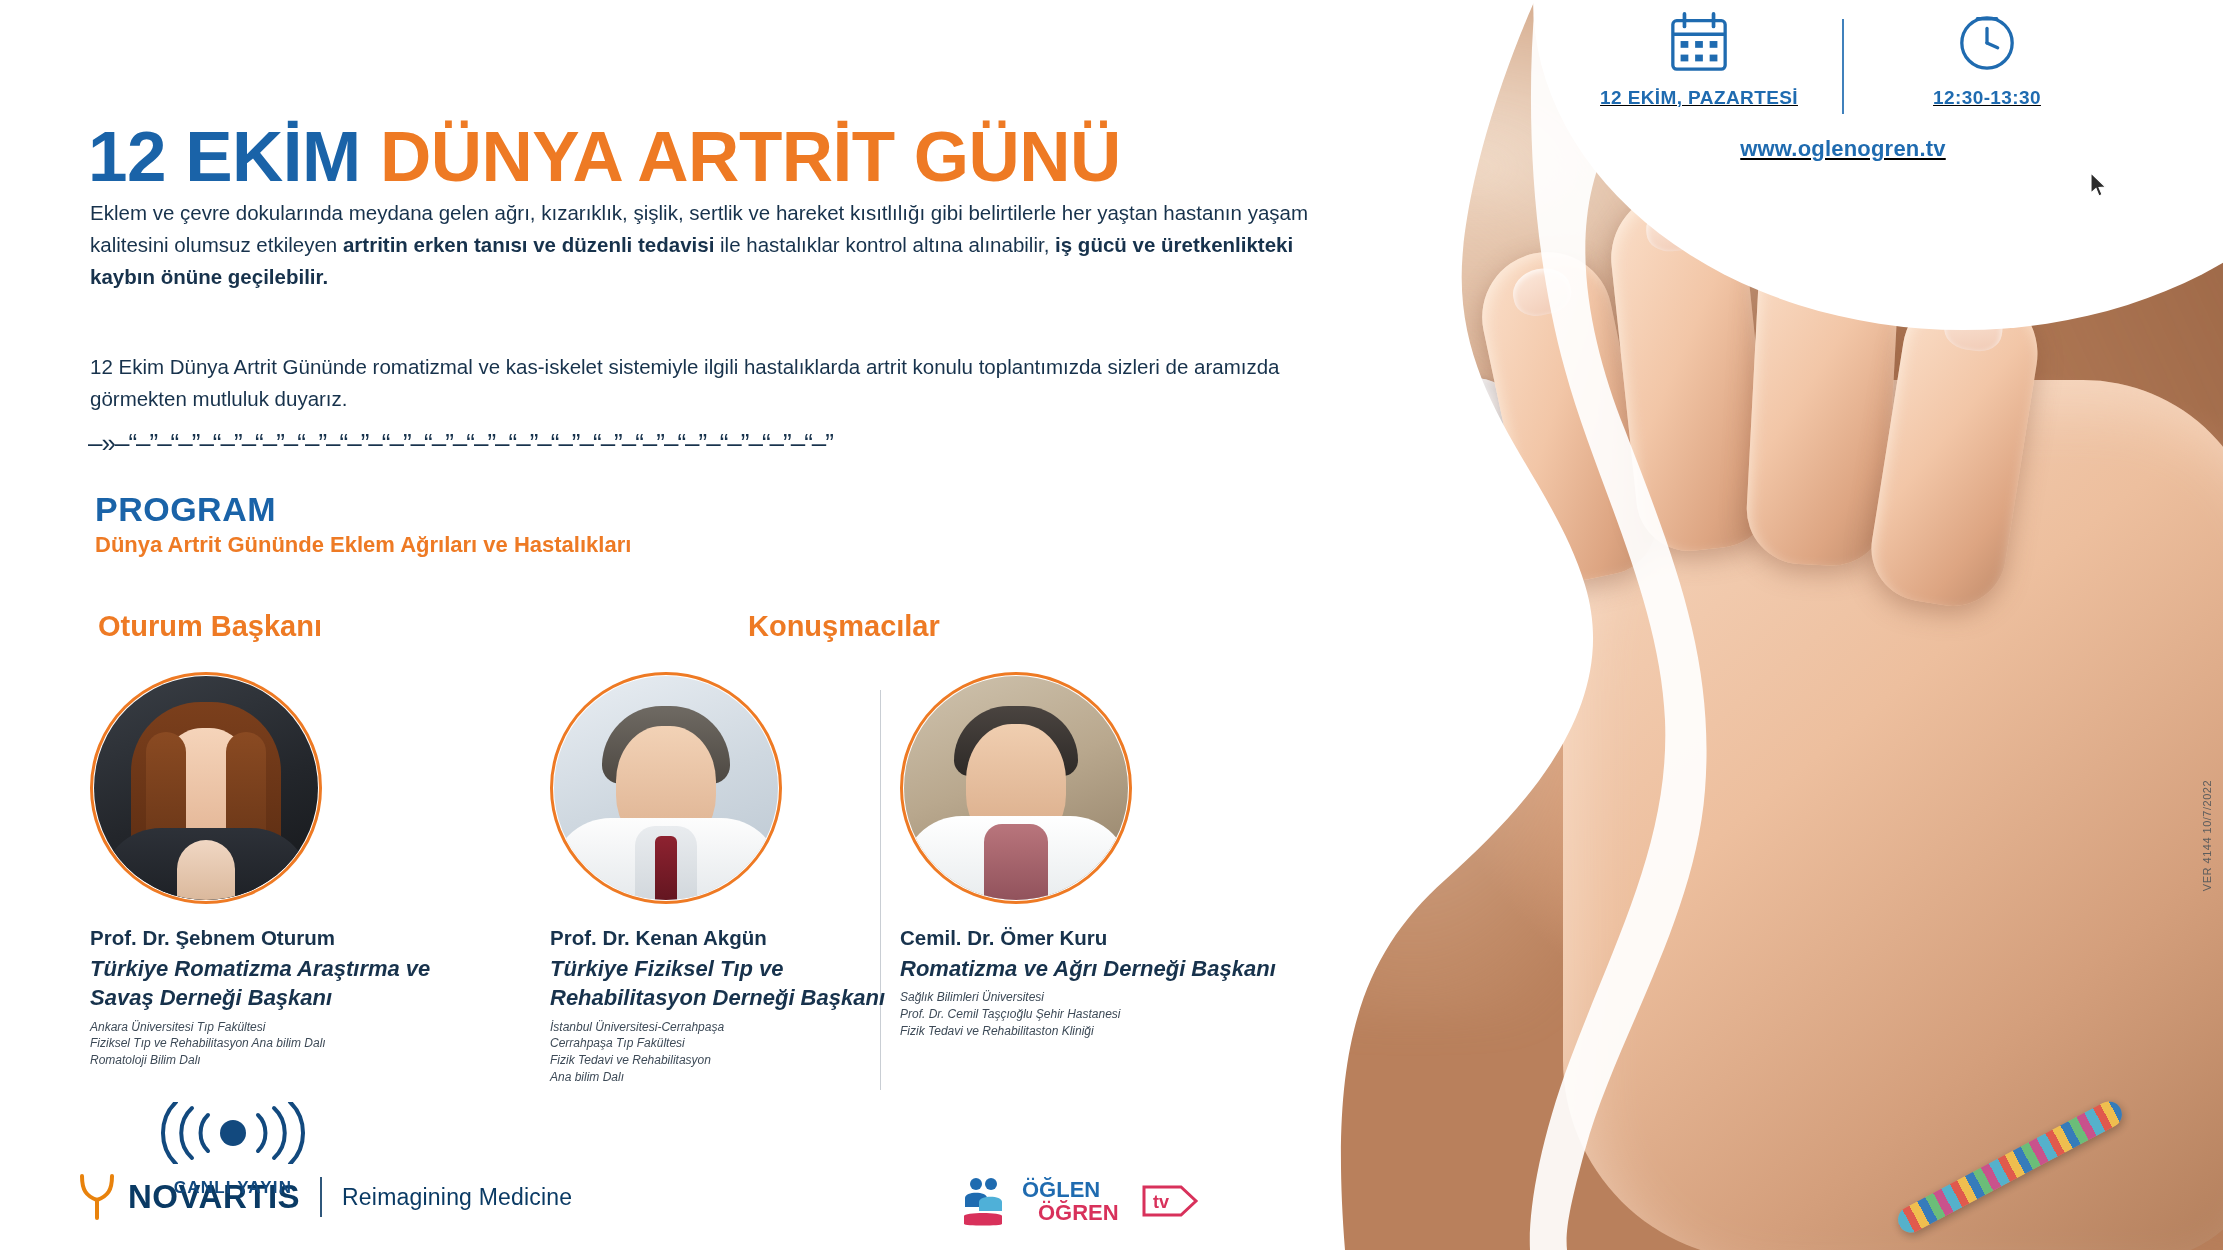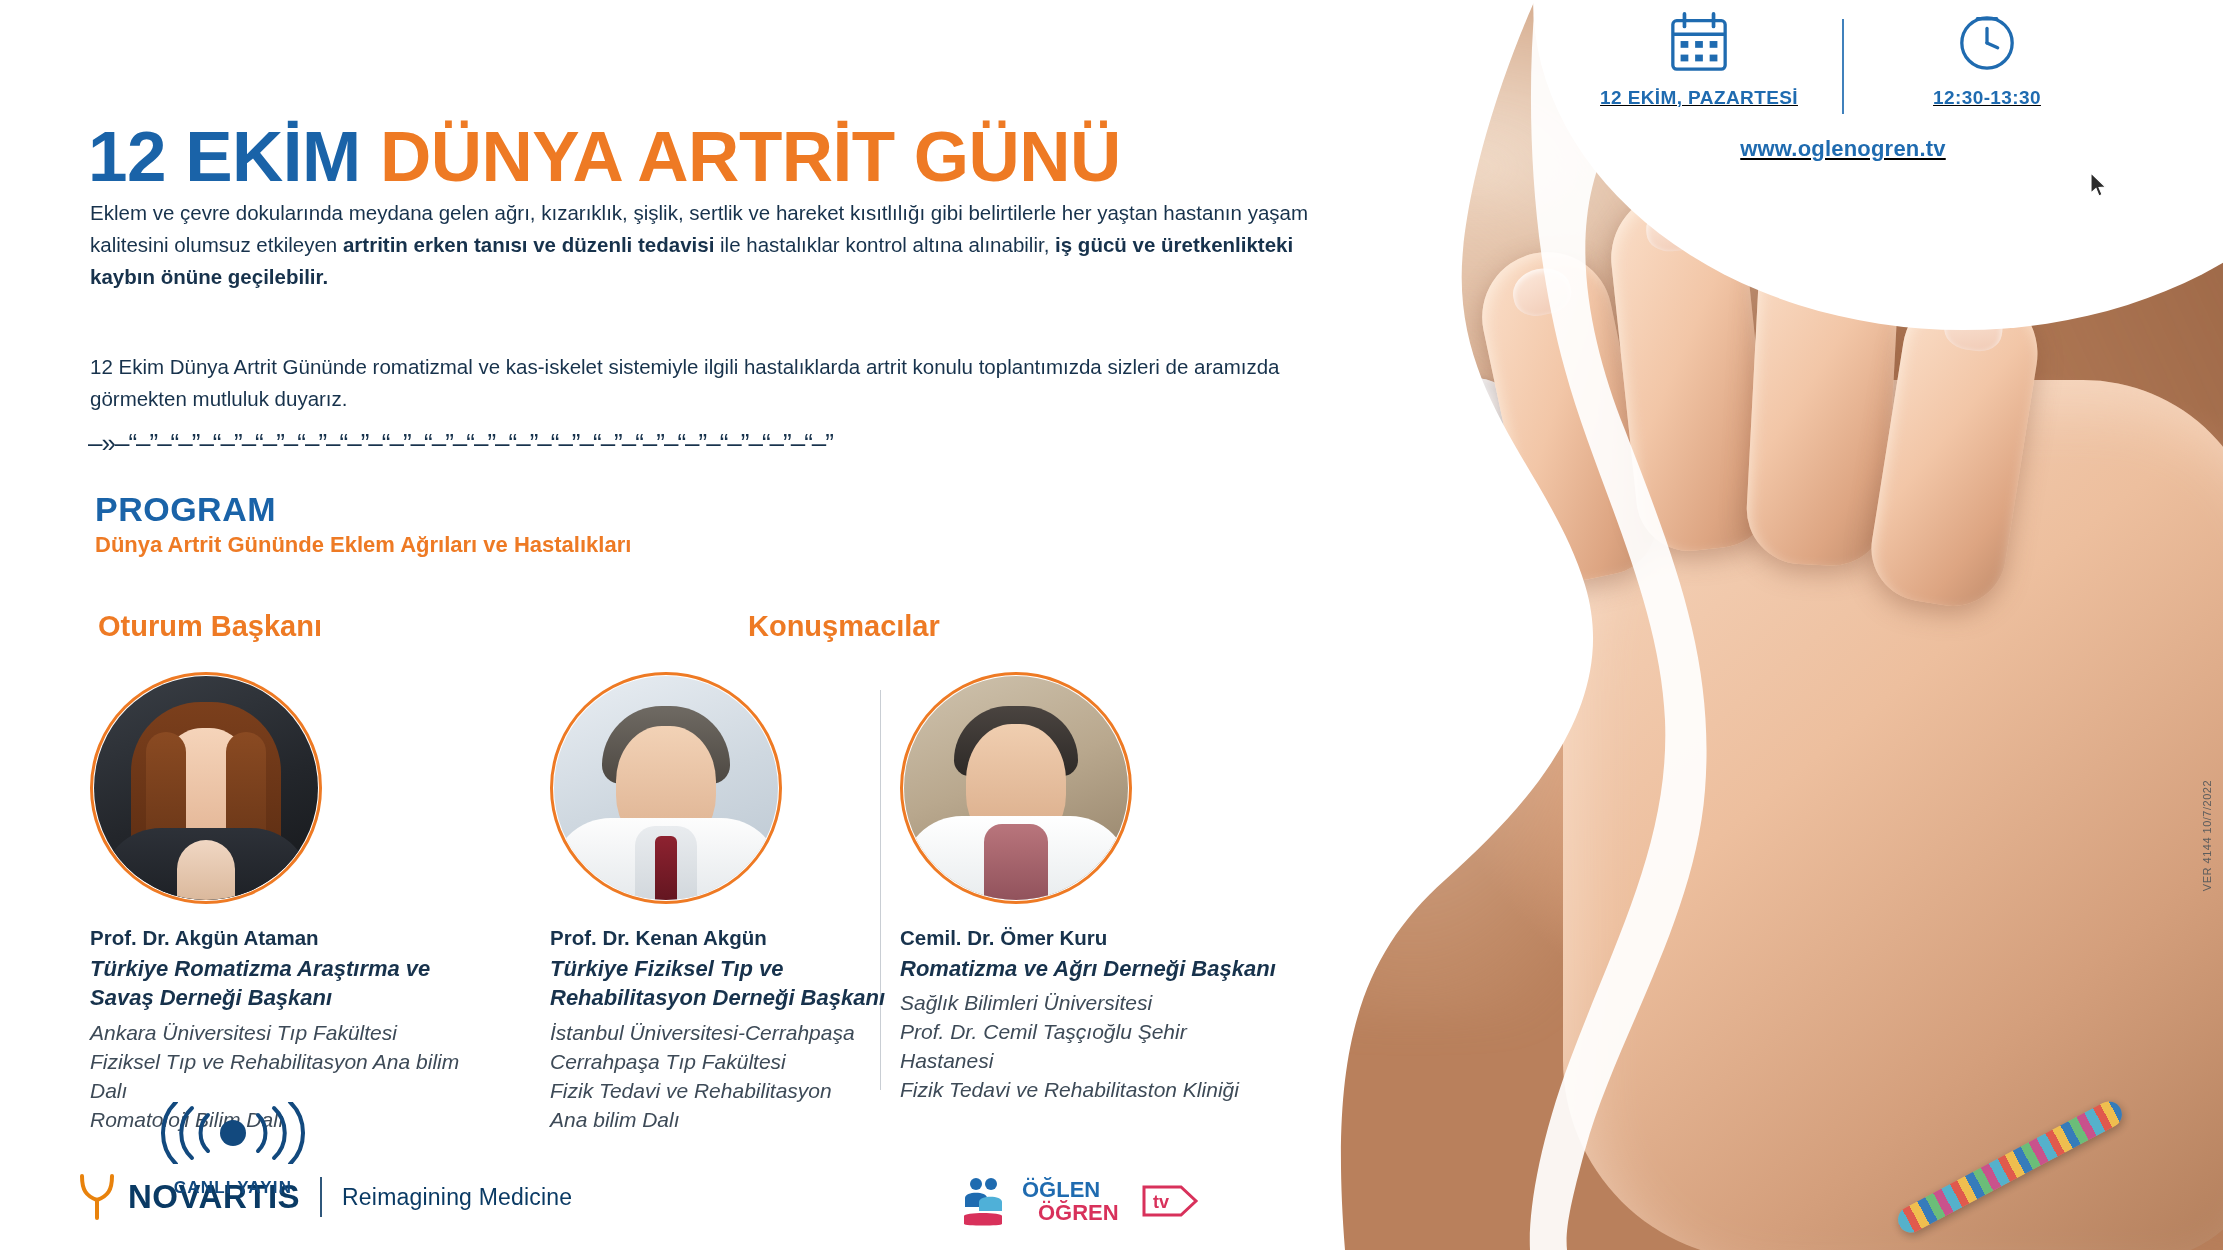--- a/index.html
+++ b/index.html
@@ -378,21 +378,21 @@
   .sp-role {
     margin-top: 4px;
     font-size: 22px;
     font-weight: bold;
     font-style: italic;
     color: #17324c;
     line-height: 1.34;
   }
   .sp-aff {
     margin-top: 6px;
-    font-size: 21px;
+    font-size: 12px;
     font-style: italic;
     color: #3d4a57;
     line-height: 1.38;
   }
   .sp1 .sp-name, .sp1 .sp-role { color: #17324c; }
   .sp2 .sp-name { color: #17324c; }
   .sp3 .sp-name { color: #17324c; }
   .sp-col-w { width: 400px; }
   .sp2 .sp-col-w, .sp3 .sp-col-w { width: 380px; }
 
@@ -592,21 +592,21 @@
           <div class="av-hair" style="top:26px; width:150px; height:180px; border-radius:70px 70px 40px 40px; background:linear-gradient(180deg,#7b3f1c,#5a2c12);"></div>
           <div class="av-face" style="top:52px; width:96px; height:118px; background:linear-gradient(180deg,#f5d4ba,#e3b595);"></div>
           <div class="av-hair" style="top:56px; left:32%; width:40px; height:150px; border-radius:30px; background:linear-gradient(180deg,#8a4a22,#613115);"></div>
           <div class="av-hair" style="top:56px; left:68%; width:40px; height:150px; border-radius:30px; background:linear-gradient(180deg,#8a4a22,#613115);"></div>
           <div class="av-body" style="width:210px; height:82px; background:linear-gradient(180deg,#2d3138,#1c1f24);"></div>
           <div class="av-body" style="width:58px; height:70px; background:linear-gradient(180deg,#f0d7c3,#d7b496); border-radius:30px 30px 0 0;"></div>
         </div>
         <div class="avatar-ring"></div>
       </div>
       <div class="sp-col-w">
-        <div class="sp-name">Prof. Dr. Akgün Ataman</div>
+        <div class="sp-name">Prof. Dr. Şebnem Oturum</div>
         <div class="sp-role" style="white-space:pre-line;">Türkiye Romatizma Araştırma ve
 Savaş Derneği Başkanı</div>
         <div class="sp-aff" style="white-space:pre-line;">Ankara Üniversitesi Tıp Fakültesi
 Fiziksel Tıp ve Rehabilitasyon Ana bilim Dalı
 Romatoloji Bilim Dalı</div>
       </div>
     </div>
 
     <div class="speaker sp2">
       <div class="avatar-wrap">

